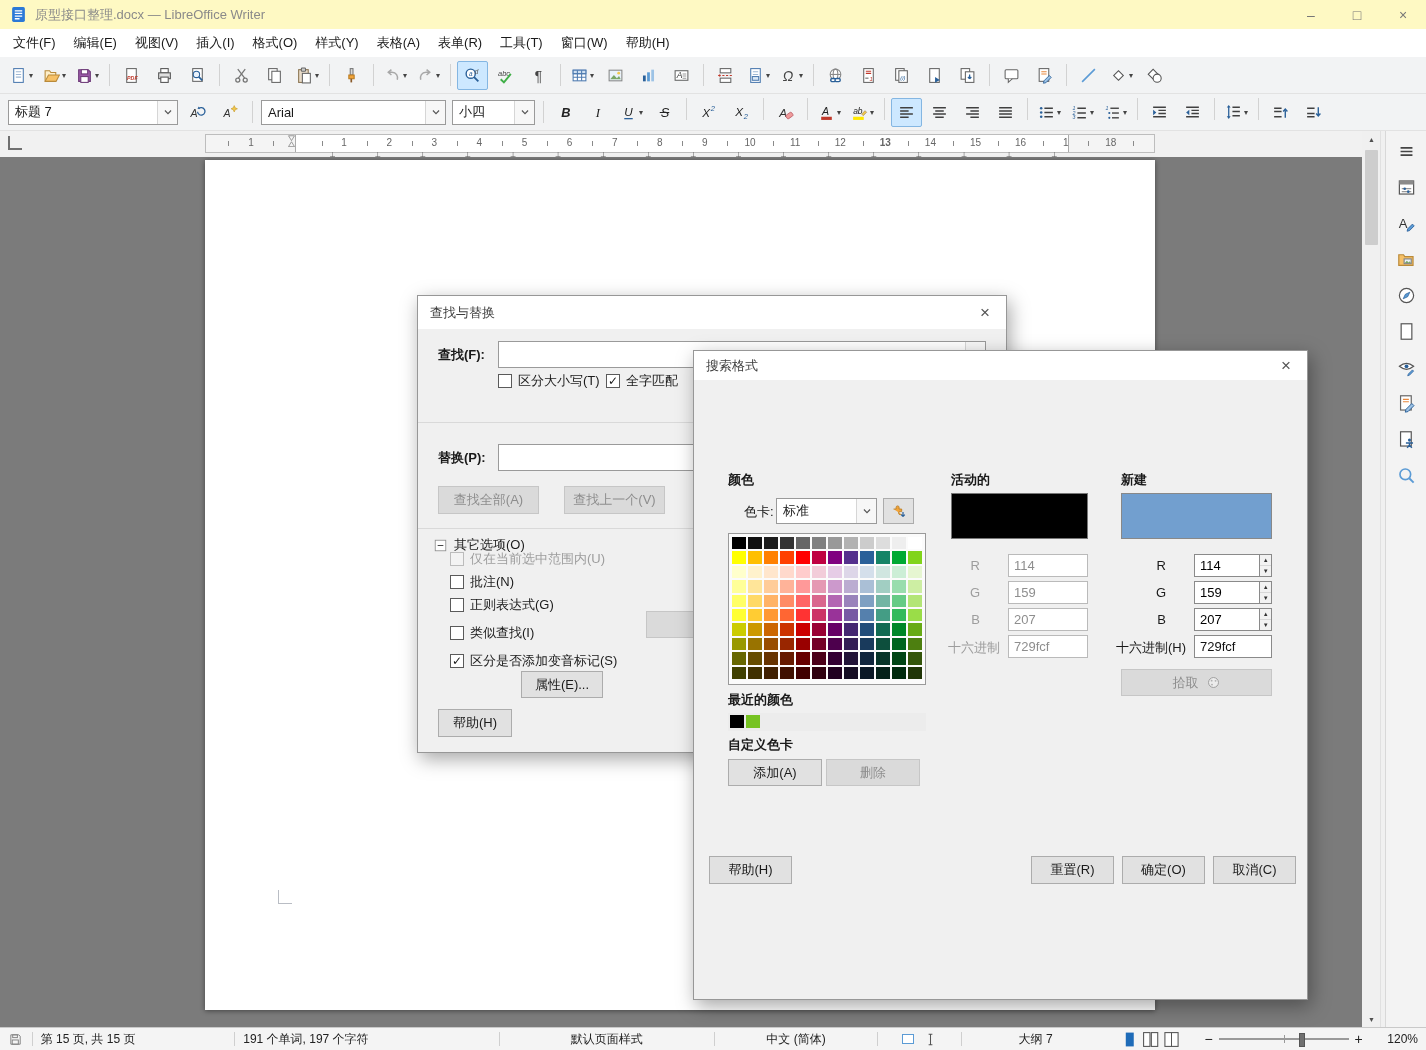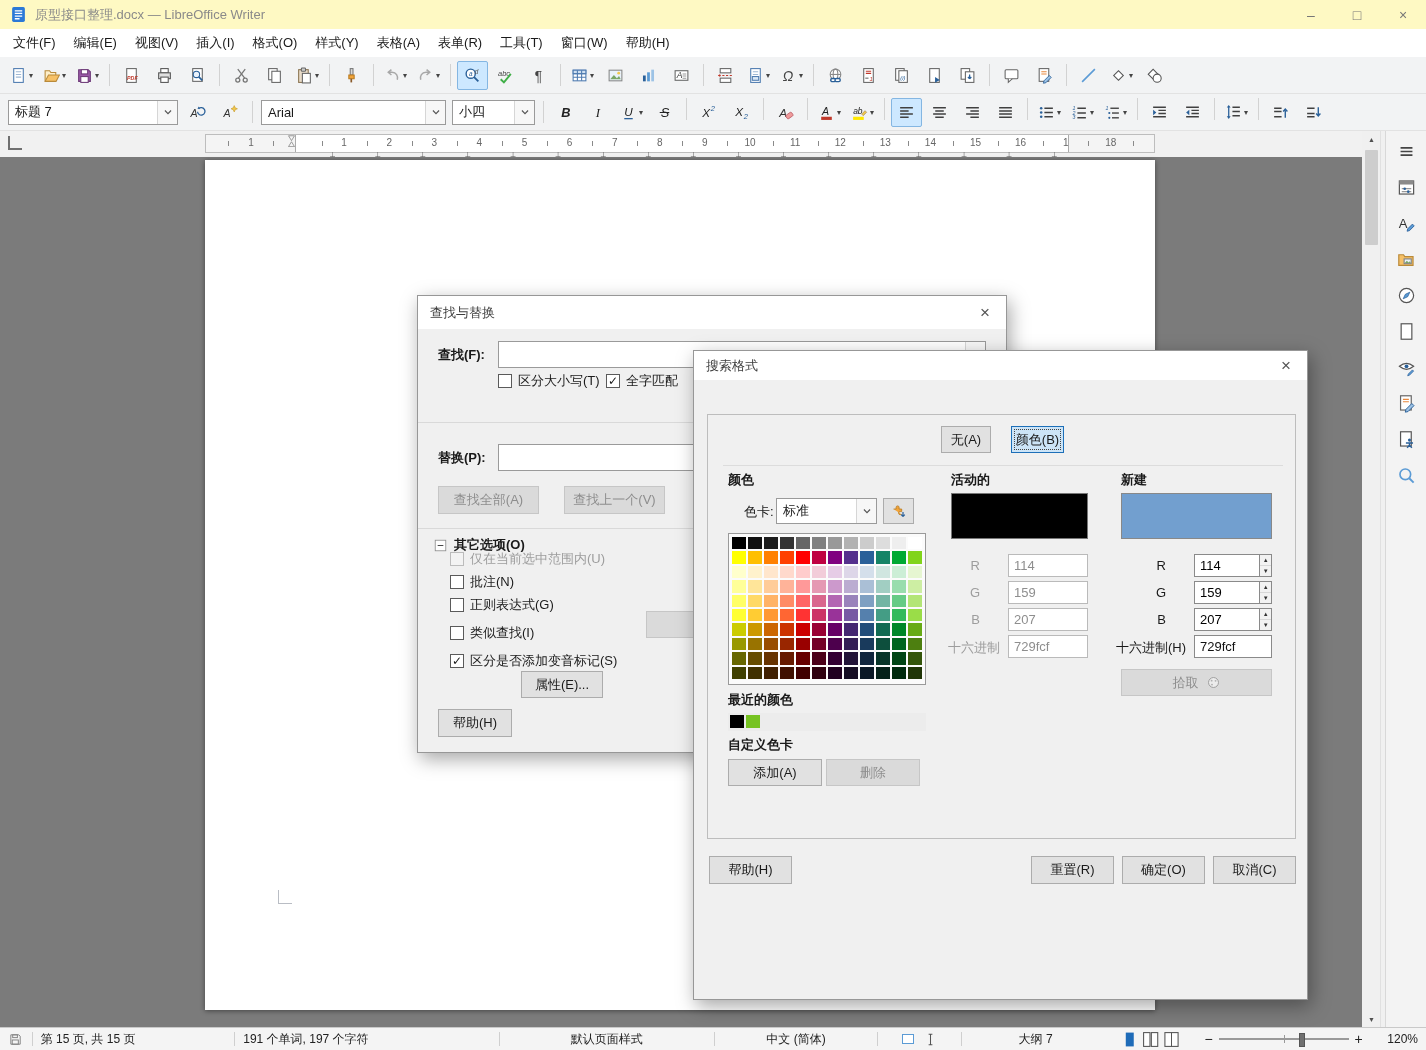--- a/index.html
+++ b/index.html
@@ -80,21 +80,21 @@
   .cb.checked::after{content:"✓";font-size:12px;font-weight:bold;color:#16160;color:#161616;margin-top:-1px}
   .cb.dis{border-color:#bcbcbc;background:#f3f3f3}
   .dim{color:#9d9d9d}
   .hline{position:absolute;height:1px;background:#d9d9d9}
 
   
   #frdlg{left:417px;top:295px;width:590px;height:458px;z-index:10}
   #frdlg .dlg-title{height:33px}
   .combo-input{position:absolute;background:#fff;border:1px solid #9a9a9a;display:flex;box-sizing:border-box}
   .combo-input input{flex:1;border:none;outline:none;font-size:13px;padding:0 5px;font-family:inherit;min-width:0}
-  #fr-expander{display:flex;align-items:center;gap:7px;font-weight:bold}
+  #fr-expander{display:flex;align-items:center;gap:7px;font-weight:normal}
 
   
   #sfdlg{left:693px;top:350px;width:615px;height:650px;z-index:20}
   #sfdlg .dlg-title{height:29px}
   #tabs{position:absolute;left:13px;top:39px;display:flex;align-items:flex-end}
   .tab{padding:5px 11px;font-size:13px;background:#f0f0f0;border:1px solid #d2d2d2;border-bottom:none;margin-right:1px;position:relative}
   .tab.active{background:#f5f5f5;border-color:#9f9f9f;padding-top:7px;top:1px;z-index:2}
   #tabframe{position:absolute;left:13px;top:63px;width:589px;height:425px;border:1px solid #bdbdbd;background:#f0f0f0;box-sizing:border-box}
   #palgrid{position:absolute;left:34px;top:182px;width:198px;height:152px;border:1px solid #9a9a9a;background:#fbfbfb;box-sizing:border-box;padding:3px;display:grid;grid-template-columns:repeat(12,14px);grid-auto-rows:12.4px;gap:2px}
   .sw{width:14px;height:12.4px}
@@ -696,21 +696,21 @@
         <span class="rnum" style="left: 228.3px;">3</span>
         <span class="rnum" style="left: 273.4px;">4</span>
         <span class="rnum" style="left: 318.5px;">5</span>
         <span class="rnum" style="left: 363.6px;">6</span>
         <span class="rnum" style="left: 408.7px;">7</span>
         <span class="rnum" style="left: 453.8px;">8</span>
         <span class="rnum" style="left: 498.9px;">9</span>
         <span class="rnum" style="left: 544px;">10</span>
         <span class="rnum" style="left: 589.1px;">11</span>
         <span class="rnum" style="left: 634.2px;">12</span>
-        <span class="rnum" style="left: 679.3px;">13</span>
+        <span class="rnum" style="left: 679.3px; font-weight: bold;">13</span>
         <span class="rnum" style="left: 724.4px;">14</span>
         <span class="rnum" style="left: 769.5px;">15</span>
         <span class="rnum" style="left: 814.6px;">16</span>
         <span class="rnum" style="left: 859.7px;">1</span>
         <span class="rnum" style="left: 904.8px;">18</span>
         <div class="rtick" style="left: 115.55px;"></div>
         <div class="rtick" style="left: 160.65px;"></div>
         <div class="rtick" style="left: 205.75px;"></div>
         <div class="rtick" style="left: 250.85px;"></div>
         <div class="rtick" style="left: 295.95px;"></div>
@@ -976,25 +976,20 @@
       </div>
     <div class="btn dis" style="left:228px;top:315px;width:70px;height:27px"></div>
     <div class="btn" style="left:103px;top:375px;width:82px;height:27px">属性(E)...</div>
     <div class="btn" style="left:20px;top:413px;width:74px;height:28px">帮助(H)</div>
   </div>
 
   <div id="sfdlg" class="dlg">
     <div class="dlg-title">
       <span>搜索格式</span>
       <span class="dlg-x">×</span>
-    </div>
-    <div id="tabframe">
-      <div class="btn" style="left:233px;top:11px;width:50px;height:27px">无(A)</div>
-      <div class="btn toggled" style="left:303px;top:11px;width:53px;height:27px">颜色(B)</div>
-      <div class="hline" style="left:15px;top:50px;width:560px;background:#dcdcdc"></div>
     </div>
 
     <span class="abs b" style="left:34px;top:120px">颜色</span>
     <span class="abs" style="left:50px;top:152px">色卡:</span>
     <div class="combo abs" style="left:82px;top:147px;width:101px;height:26px;margin:0">
       <span class="cval">标准</span>
       <span class="cmb-btn" style="display: inline-flex; align-items: center;">
           <svg viewBox="0 0 16 16" width="14" height="14">
             <path d="M4.5 6.3l3.5 3.5 3.5-3.5" fill="none" stroke="#555" stroke-width="1.3"></path>
           </svg>

